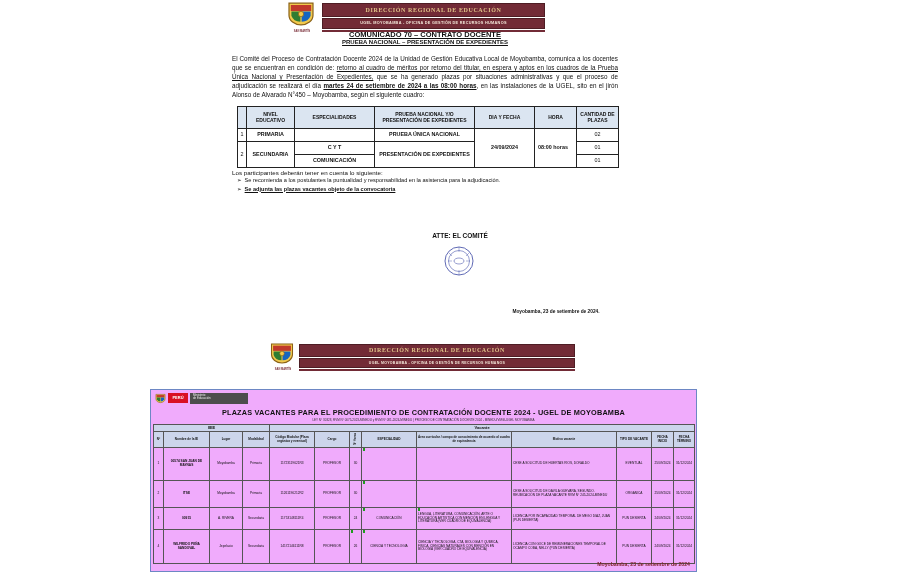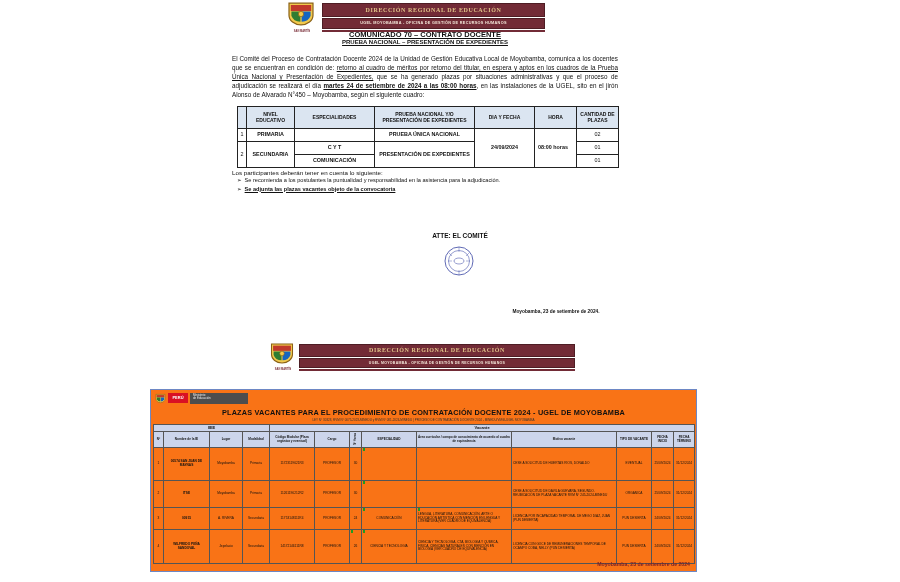--- a/index.html
+++ b/index.html
@@ -45,21 +45,21 @@
   .bullet-1{font-size:5.6px;}
   .bullet-2{font-size:8px;font-weight:bold;text-decoration:underline;}
   .bullet-row.big .bullet-glyph{font-size:7px;}
   .bullet-3{font-size:5.6px;font-weight:bold;text-decoration:underline;}
 
   #p1-atte{left:395px;top:232px;width:130px;text-align:center;font-size:6.5px;font-weight:bold;}
   #p1-seal{left:443px;top:245px;width:32px;height:32px;}
   #p1-date{left:495px;top:309px;width:122px;text-align:center;font-size:4.8px;font-weight:bold;}
 
   
-  #sheet{left:150px;top:389px;width:547px;height:183px;border:1.5px solid #6d87c4;background:#f97316;box-sizing:border-box;}
+  #sheet{left:150px;top:389px;width:547px;height:183px;border:1.5px solid #6d87c4;background:#f0abfc;box-sizing:border-box;}
   #minilogos{left:4px;top:3px;display:flex;gap:2px;align-items:flex-start;}
   #peru-box{width:20px;height:10px;background:#d91023;color:#fff;font-weight:bold;font-size:4px;text-align:center;line-height:10px;}
   #minedu-box{width:58px;height:11px;background:#4d4d4d;color:#eee;font-size:2.9px;line-height:1.15;padding:1px 0 0 3px;box-sizing:border-box;}
   #p2-title{left:0;top:18px;width:100%;text-align:center;font-size:7.3px;font-weight:bold;letter-spacing:.2px;}
   #p2-subtitle{left:0;top:28px;width:100%;text-align:center;font-size:3px;color:#333;}
 
   #t2{left:2px;top:34px;width:541px;}
   #t2 table{border-collapse:collapse;width:541px;table-layout:fixed;}
   #t2 th,#t2 td{border:0.5px solid #555;padding:0 1px;vertical-align:middle;overflow:hidden;box-sizing:border-box;}
   #t2 th{background:#ccd5eb;font-weight:bold;text-align:center;}

